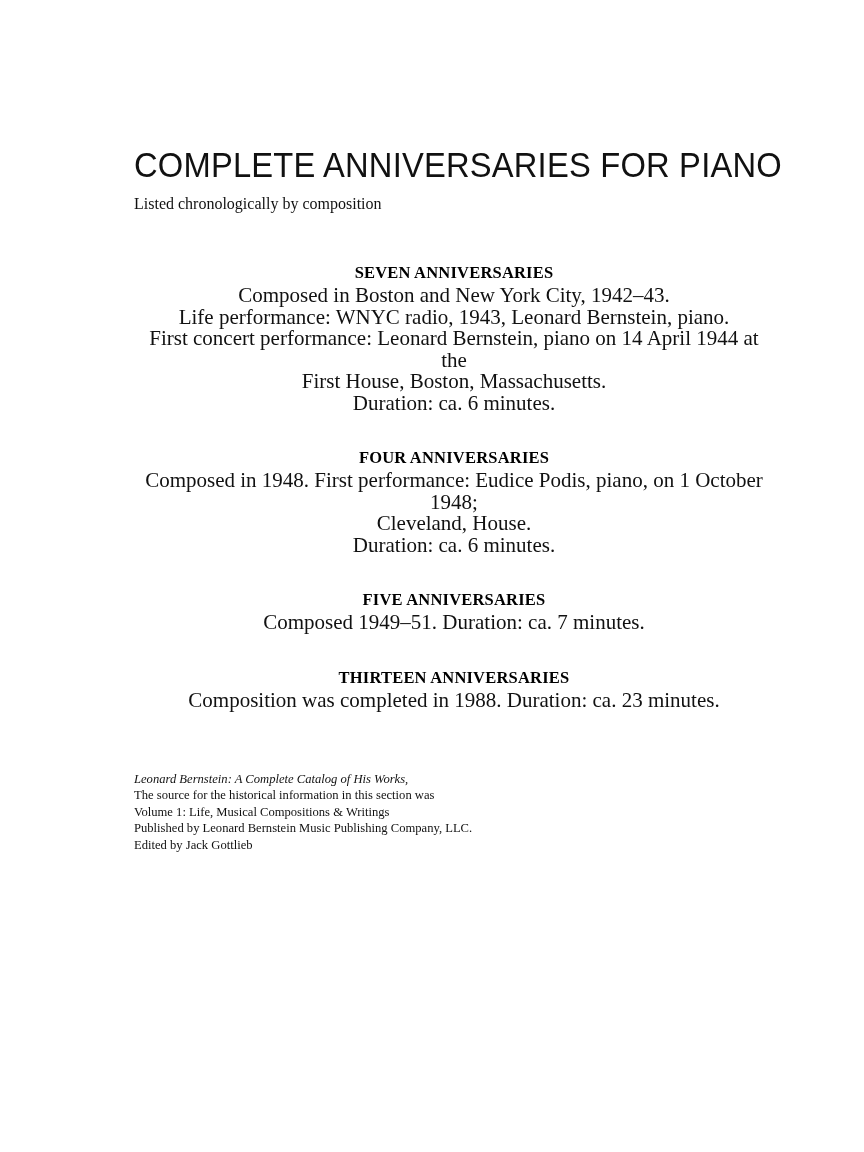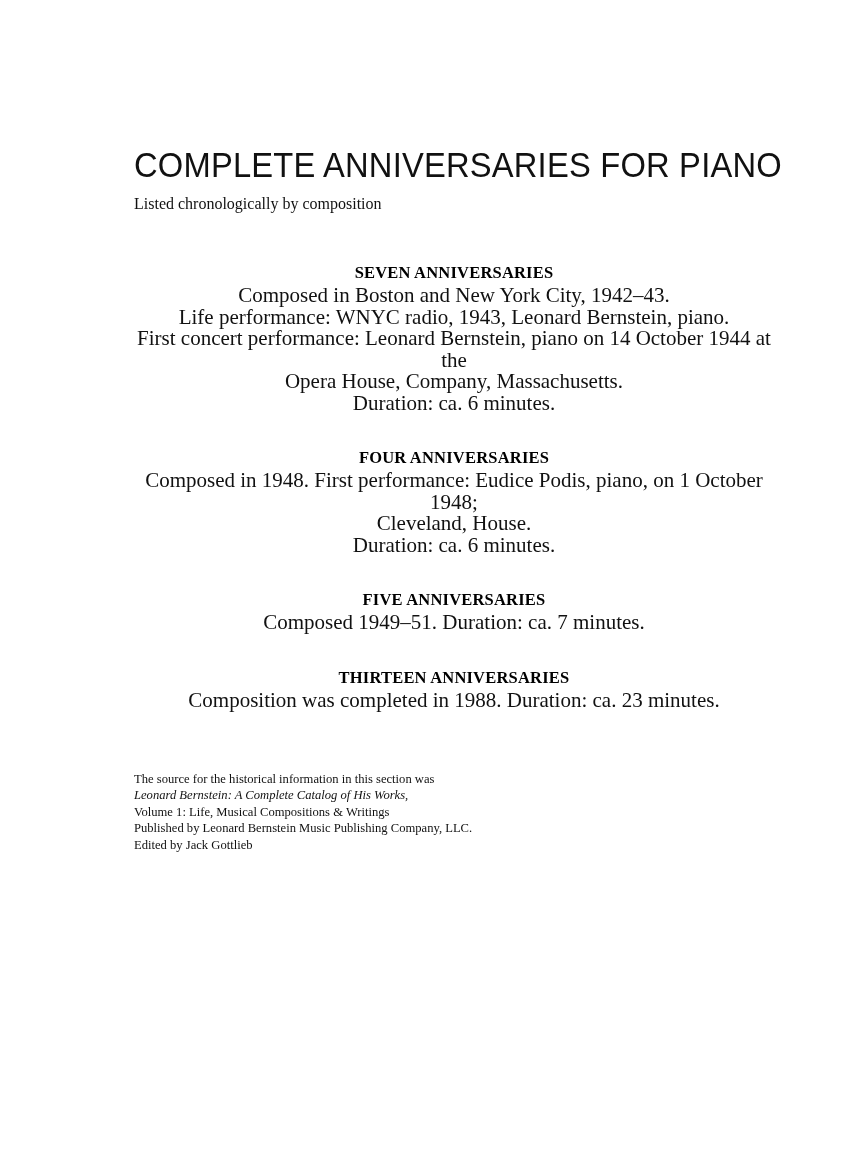--- a/index.html
+++ b/index.html
@@ -121,43 +121,43 @@
 
     <h1 class="doc-title">COMPLETE ANNIVERSARIES FOR PIANO</h1>
 
     <p class="doc-subtitle">Listed chronologically by composition</p>
 
     <div class="sections">
         <div class="section">
           <div class="section-heading">SEVEN ANNIVERSARIES</div>
           <div class="section-line">Composed in Boston and New York City, 1942–43.</div>
           <div class="section-line">Life performance: WNYC radio, 1943, Leonard Bernstein, piano.</div>
-          <div class="section-line">First concert performance: Leonard Bernstein, piano on 14 October 1944 at the</div>
-          <div class="section-line">Opera House, Company, Massachusetts.</div>
+          <div class="section-line">First concert performance: Leonard Bernstein, piano on 14 April 1944 at the</div>
+          <div class="section-line">First House, Boston, Massachusetts.</div>
           <div class="section-line">Duration: ca. 6 minutes.</div>
         </div>
         <div class="section">
           <div class="section-heading">FOUR ANNIVERSARIES</div>
           <div class="section-line">Composed in 1948. First performance: Eudice Podis, piano, on 1 October 1948;</div>
           <div class="section-line">Cleveland, House.</div>
           <div class="section-line">Duration: ca. 6 minutes.</div>
         </div>
         <div class="section">
           <div class="section-heading">FIVE ANNIVERSARIES</div>
           <div class="section-line">Composed 1949–51. Duration: ca. 7 minutes.</div>
         </div>
         <div class="section">
           <div class="section-heading">THIRTEEN ANNIVERSARIES</div>
           <div class="section-line">Composition was completed in 1988. Duration: ca. 23 minutes.</div>
         </div>
       </div>
 
     <div class="footnote">
+        <div class="footnote-line italic">Leonard Bernstein: A Complete Catalog of His Works,</div>
         <div class="footnote-line">The source for the historical information in this section was</div>
-        <div class="footnote-line italic">Leonard Bernstein: A Complete Catalog of His Works,</div>
         <div class="footnote-line">Volume 1: Life, Musical Compositions &amp; Writings</div>
         <div class="footnote-line">Published by Leonard Bernstein Music Publishing Company, LLC.</div>
         <div class="footnote-line">Edited by Jack Gottlieb</div>
       </div>
 
   </div>
 
   <div class="page-number">iv</div>
 
 </div>

